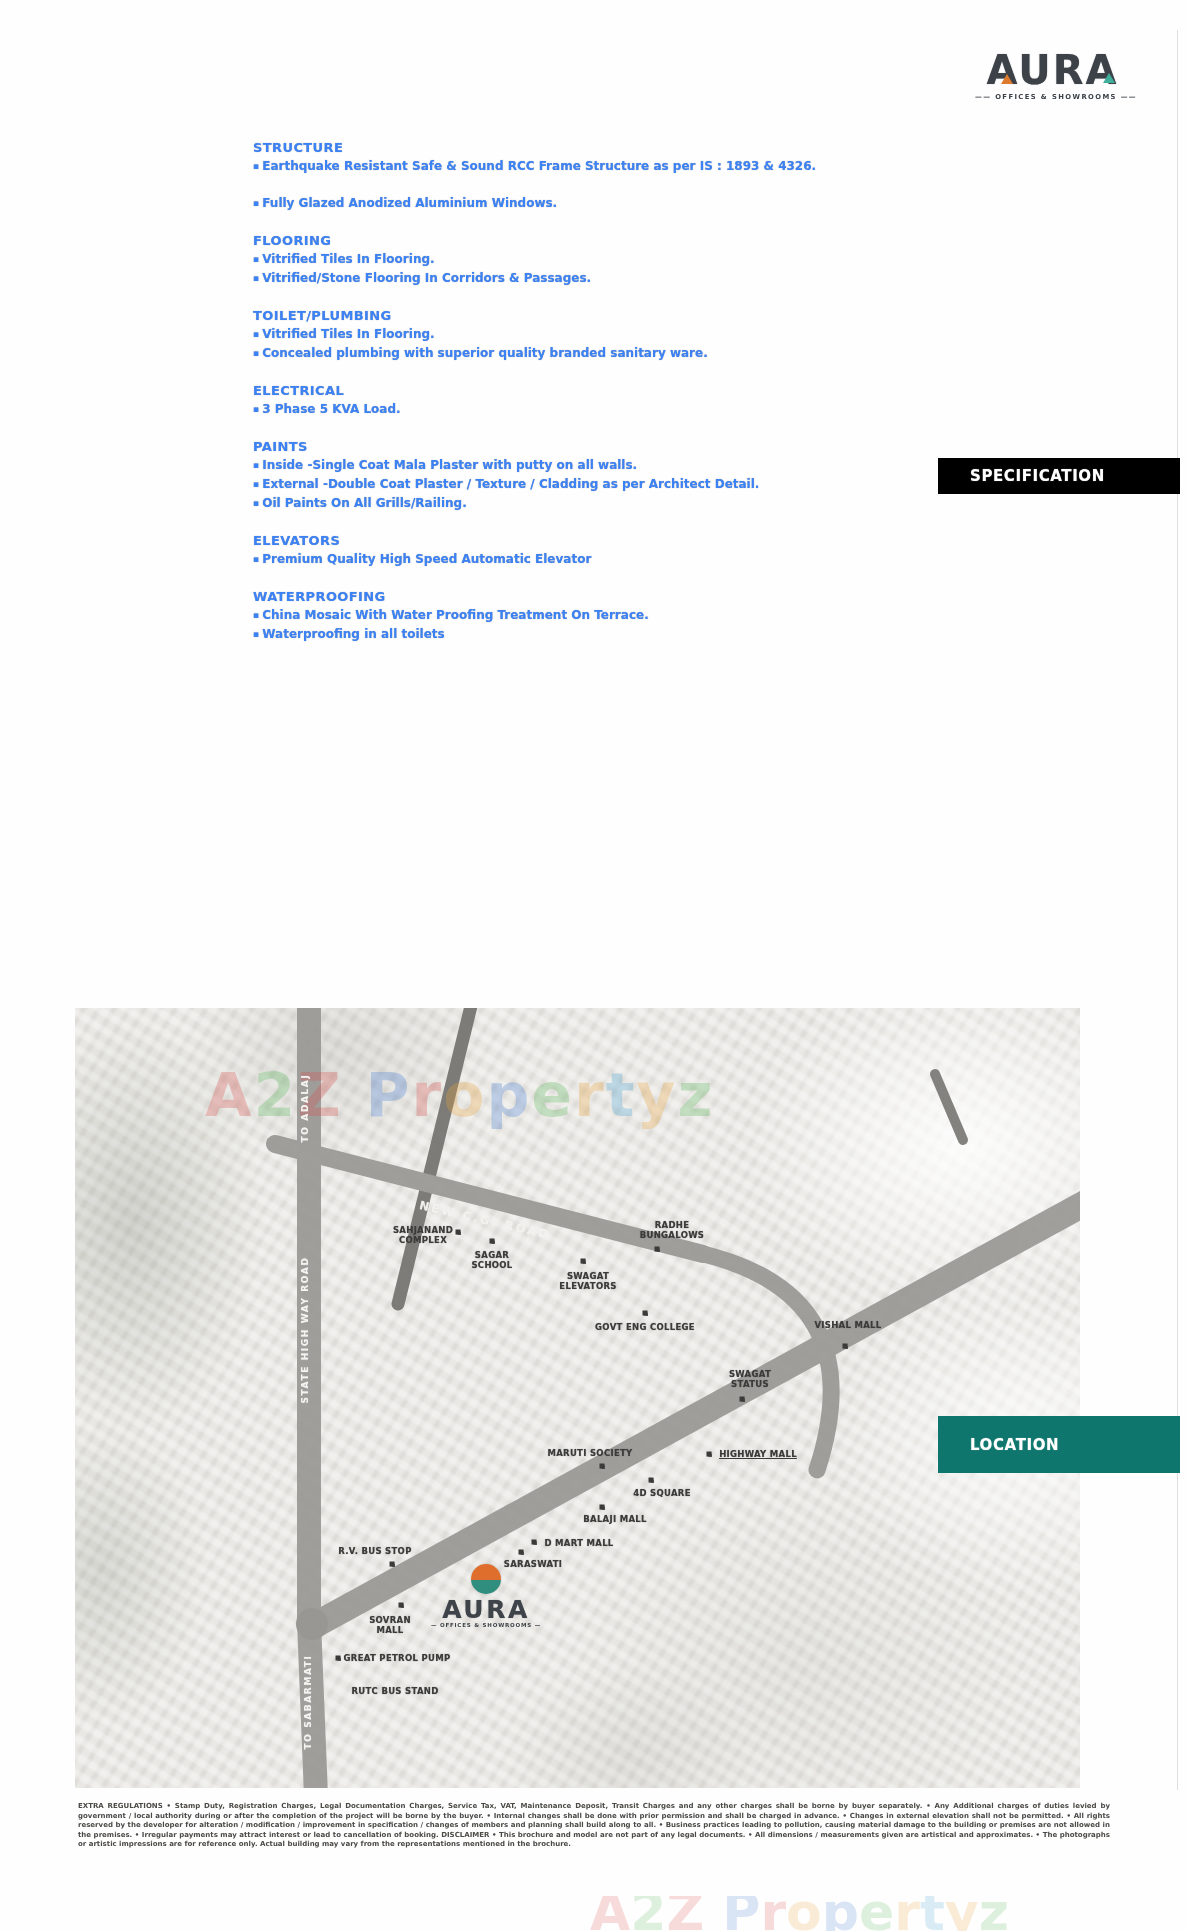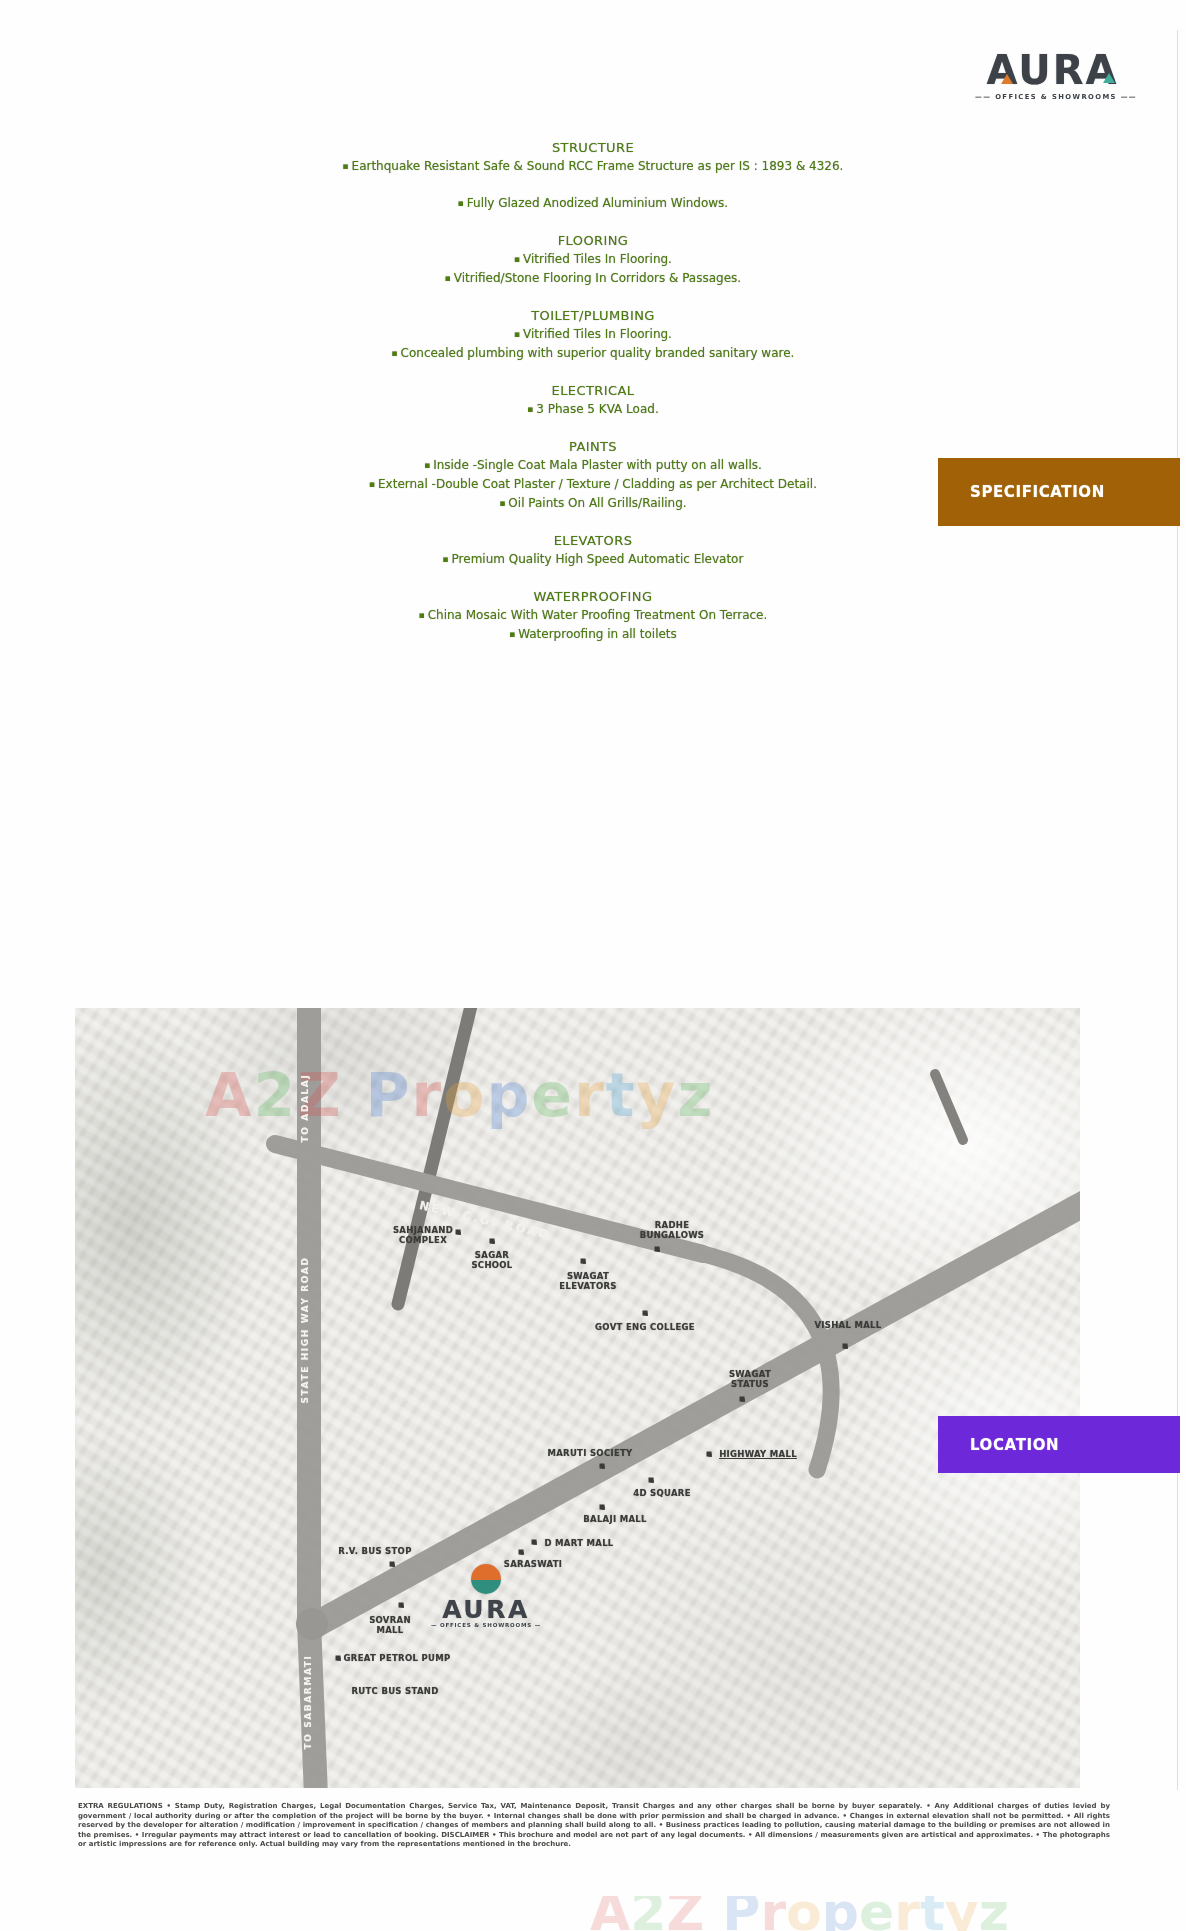--- a/index.html
+++ b/index.html
@@ -16,33 +16,33 @@
   .brand .tri{position:absolute;width:0;height:0;}
   .tri-orange{left:26px;top:24px;border-left:6px solid transparent;border-right:6px solid transparent;
         border-bottom:10px solid #dd7a2b;}
   .tri-teal{left:128px;top:23px;border-left:6px solid transparent;border-right:6px solid transparent;
         border-bottom:10px solid #3fae9b;}
   .brand .tag{margin-top:3px;font-size:6.8px;font-weight:700;color:#3c4248;letter-spacing:1.4px;white-space:nowrap;}
   .brand .tag::before{content:"—— ";}
   .brand .tag::after{content:" ——";}
 
   
-  #spec-sections{position:absolute;left:253px;top:138px;width:680px;text-align:center;
-        color:#4d7c0f;font-weight:400;font-size:12px;line-height:19px;
+  #spec-sections{position:absolute;left:253px;top:138px;width:680px;
+        color:#3b82f6;font-weight:700;font-size:12px;line-height:19px;
         text-shadow:0 0 1px rgba(61,61,61,.5);}
   .spec-section{margin-bottom:18px;}
   .spec-title{font-size:13px;letter-spacing:.4px;}
   .spec-item::before{content:"▪ ";font-size:9px;vertical-align:1px;}
 
   
   .tab{position:absolute;left:938px;width:242px;color:#ffffff;font-weight:700;font-size:15px;
         letter-spacing:.6px;display:flex;align-items:center;padding-left:32px;
         text-shadow:0 0 1px rgba(255,255,255,.6);}
-  #spec-tab{top:458px;height:68px;background:#a16207;}
-  #loc-tab{top:1416px;height:57px;background:#6d28d9;z-index:6;}
+  #spec-tab{top:458px;height:36px;background:#000000;}
+  #loc-tab{top:1416px;height:57px;background:#0f766e;z-index:6;}
 
   
   #map{position:absolute;left:75px;top:1008px;width:1005px;height:780px;background:#e9e8e4;overflow:hidden;}
   #map-texture{position:absolute;inset:-4px;filter:blur(1.2px);
     background:
       radial-gradient(190px 300px at 6% 28%, rgba(104,110,96,.22), transparent 70%),
       radial-gradient(150px 220px at 3% 72%, rgba(104,110,96,.17), transparent 70%),
       radial-gradient(220px 160px at 26% 6%, rgba(115,115,110,.14), transparent 70%),
       radial-gradient(180px 140px at 55% 96%, rgba(130,130,124,.12), transparent 70%),
       radial-gradient(300px 230px at 88% 18%, rgba(255,255,255,.85), transparent 72%),

